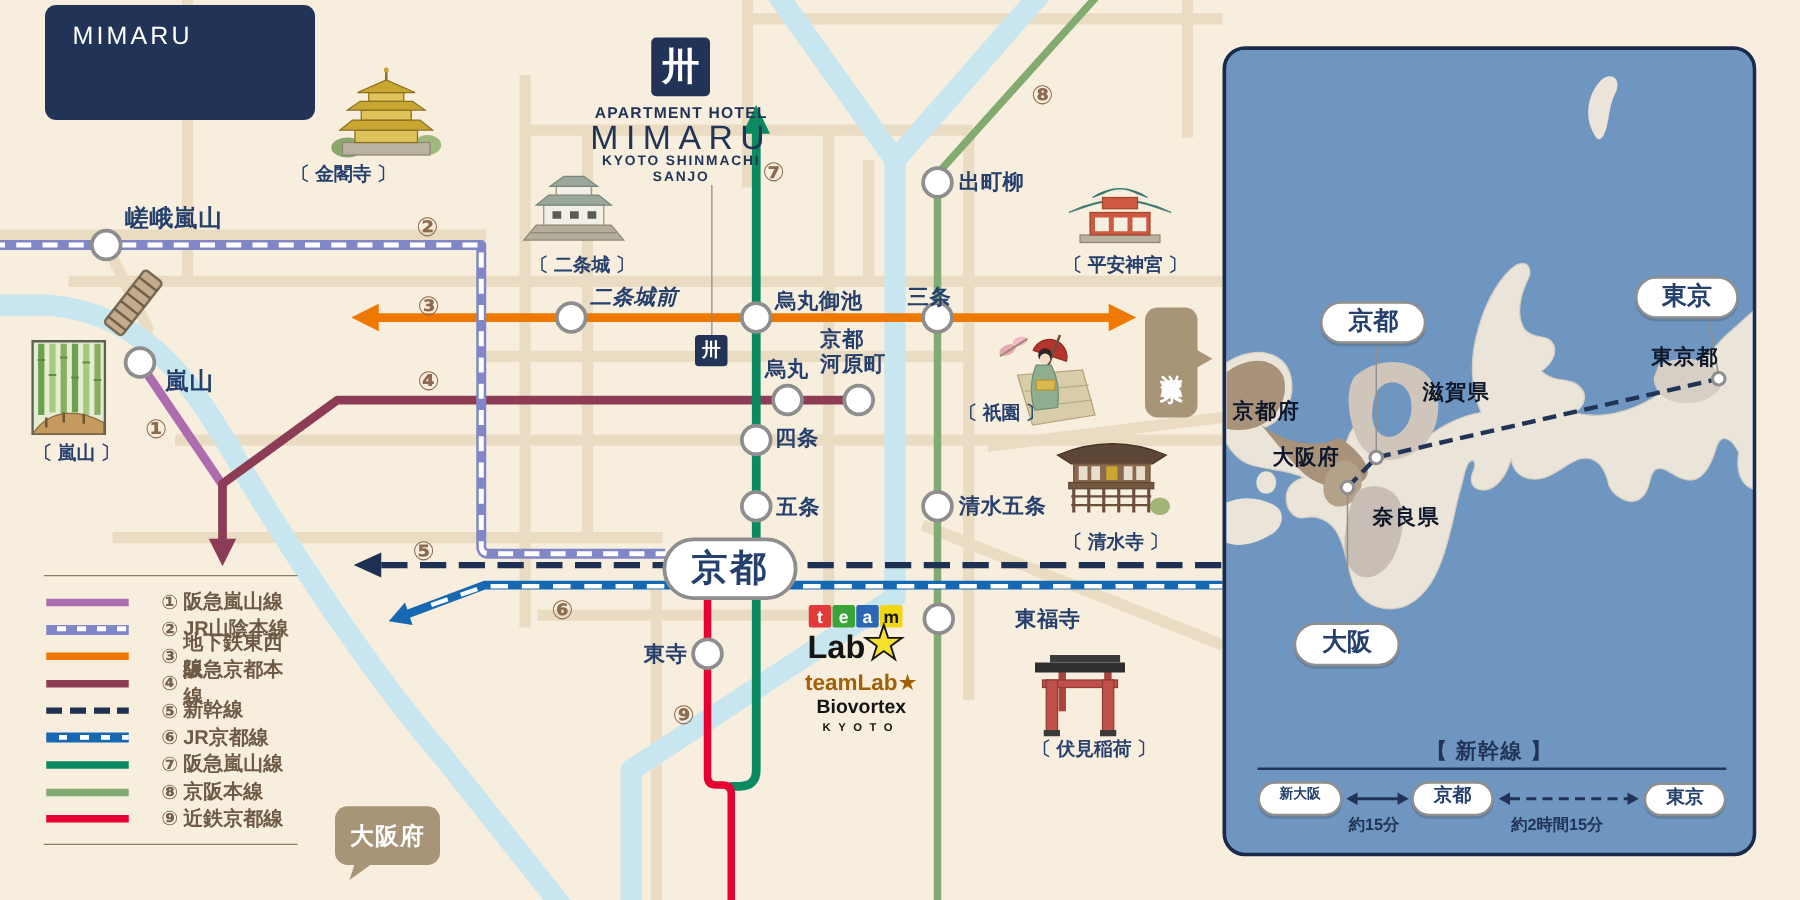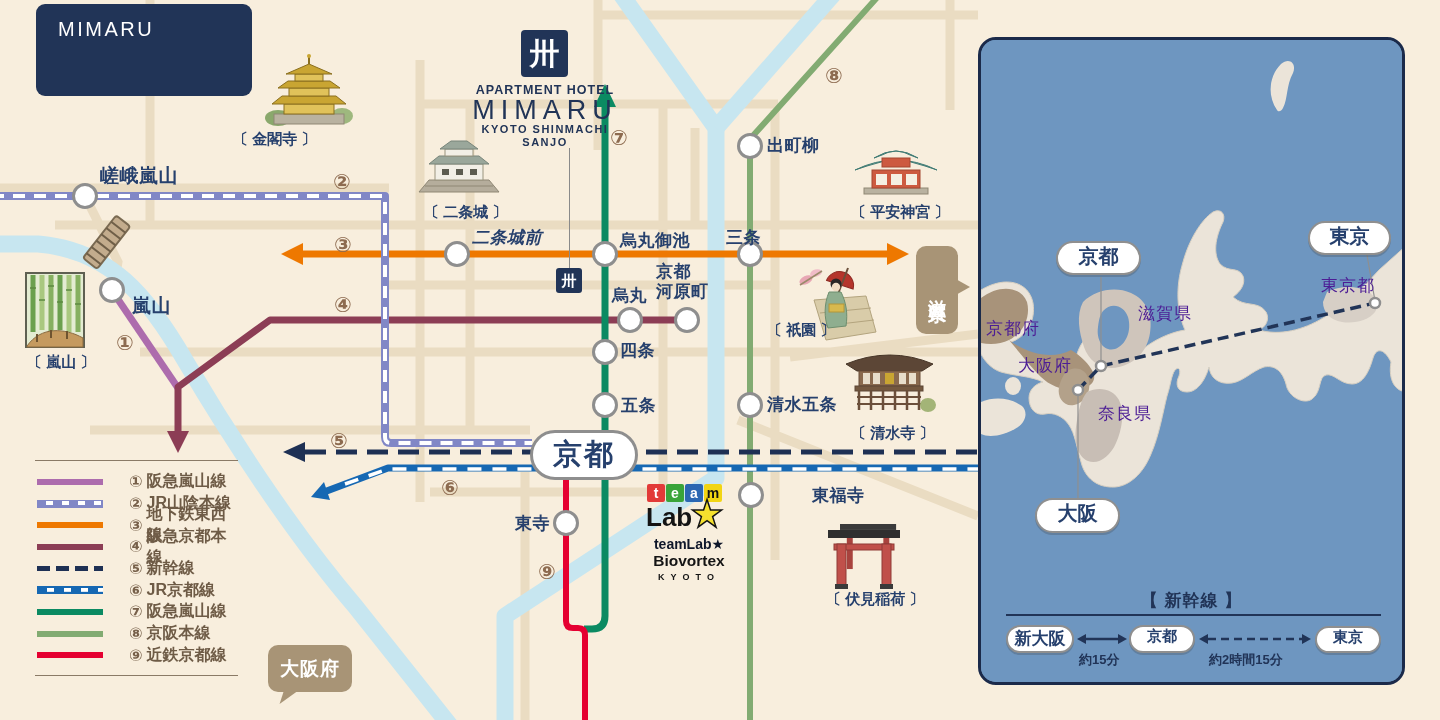--- a/index.html
+++ b/index.html
@@ -34,21 +34,21 @@
   .osaka-bbl span{color:#fff;font-size:19px;font-weight:700;letter-spacing:1px;}
   .osaka-tail{left:282px;top:689px;width:0;height:0;border-right:16px solid transparent;border-top:15px solid #a89476;transform:skewX(-18deg);z-index:28;}
   
   .tl{left:644px;top:484px;width:90px;z-index:26;}
   .tl-tiles{display:flex;gap:1px;margin-left:3px;}
   .tl-tile{width:18px;height:18px;border-radius:2px;color:#fff;font-size:14px;font-weight:800;text-align:center;line-height:18px;}
   .tl-t{background:#e23a38;} .tl-e{background:#3aa43a;} .tl-a{background:#2b67b2;} .tl-m{background:#f2d513;color:#111;}
   .tl-lab{position:relative;height:30px;}
   .tl-lab-txt{position:absolute;left:2px;top:0;font-size:26px;font-weight:900;color:#141414;letter-spacing:0;}
   .tl-star{position:absolute;left:46px;top:-10px;font-size:38px;color:#f5e02e;-webkit-text-stroke:1.5px #111;}
-  .tl-s1{font-size:14px;font-weight:800;color:#0f172a;text-align:center;margin-top:4px;}
+  .tl-s1{font-size:18px;font-weight:800;color:#a16207;text-align:center;margin-top:4px;}
   .tl-s2{font-size:15.5px;font-weight:800;color:#141414;text-align:center;}
   .tl-s3{font-size:9px;font-weight:800;color:#141414;text-align:center;letter-spacing:6px;margin-top:2px;}
   
   .legend{left:35px;top:460px;width:203px;z-index:35;}
   .legend-line{height:1px;background:#8a7a66;}
   .legend-rows{padding:10px 0 9px 2px;}
   .legend-row{display:flex;align-items:center;height:21.7px;}
   .sw{width:66px;height:6px;margin-right:26px;flex:none;}
   .sw1{background:#ad6cad;}
   .sw2{height:8px;background:repeating-linear-gradient(90deg,rgba(0,0,0,0) 0 9px,#fff 9px 16px) center/100% 52% no-repeat,#8187c6;}
@@ -58,21 +58,21 @@
   .sw6{height:8px;background:repeating-linear-gradient(90deg,rgba(0,0,0,0) 0 10px,#fff 10px 17px) center/100% 48% no-repeat,#1668b3;}
   .sw7{background:#0b8a62;}
   .sw8{background:#82ab72;}
   .sw9{background:#e50031;}
   .legend-num{color:#77604a;font-size:16px;font-weight:700;margin-right:4px;}
   .legend-label{color:#6e5b46;font-size:16px;font-weight:700;}
   
   .inset{left:978px;top:37px;width:427px;height:648px;border:3px solid #1b2a4a;border-radius:18px;background:#6e96c0;overflow:hidden;box-sizing:border-box;z-index:50;}
   .pill{position:absolute;background:#ffffff;border:2.5px solid #8f8f8f;border-radius:18px;display:flex;align-items:flex-start;justify-content:center;box-shadow:0 2px 0 rgba(60,60,60,.25);box-sizing:border-box;}
   .pill span{color:#26406d;font-weight:800;}
-  .region-lbl{position:absolute;color:#4c1d95;font-size:17px;font-weight:400;letter-spacing:1px;}
+  .region-lbl{position:absolute;color:#0f172a;font-size:17px;font-weight:700;letter-spacing:1px;}
   .diag-head{position:absolute;left:0;top:549px;width:100%;text-align:center;color:#213457;font-size:17px;font-weight:800;letter-spacing:1px;}
   .diag-line{position:absolute;left:25px;top:574px;width:375px;height:2px;background:#213457;}
   .diag-dur{position:absolute;color:#213457;font-size:13px;font-weight:800;}
 </style>
 </head>
 <body>
 
 <div id="stage">
 
   <svg class="abs" width="1440" height="720" viewBox="0 0 1440 720" style="left:0;top:0;z-index:10;">
@@ -419,21 +419,21 @@
       </div>
     <div class="pill" style="left:327px;top:181px;width:83px;height:34px;">
         <span style="font-size:20px;">東京</span>
       </div>
     <div class="pill" style="left:54px;top:458px;width:85px;height:35px;">
         <span style="font-size:20px;">大阪</span>
       </div>
     <div class="diag-head">【 新幹線 】</div>
     <div class="diag-line"></div>
     <div class="pill" style="left:25px;top:585px;width:68px;height:28px;">
-        <span style="font-size:17px;">新大阪</span>
+        <span style="font-size:11px;">新大阪</span>
       </div>
     <div class="pill" style="left:148px;top:585px;width:66px;height:28px;">
         <span style="font-size:15px;">京都</span>
       </div>
     <div class="pill" style="left:334px;top:586px;width:66px;height:27px;">
         <span style="font-size:15px;">東京</span>
       </div>
     <div class="diag-dur" style="left:98px;top:611px;">約15分</div>
     <div class="diag-dur" style="left:228px;top:611px;">約2時間15分</div>
   </div>

